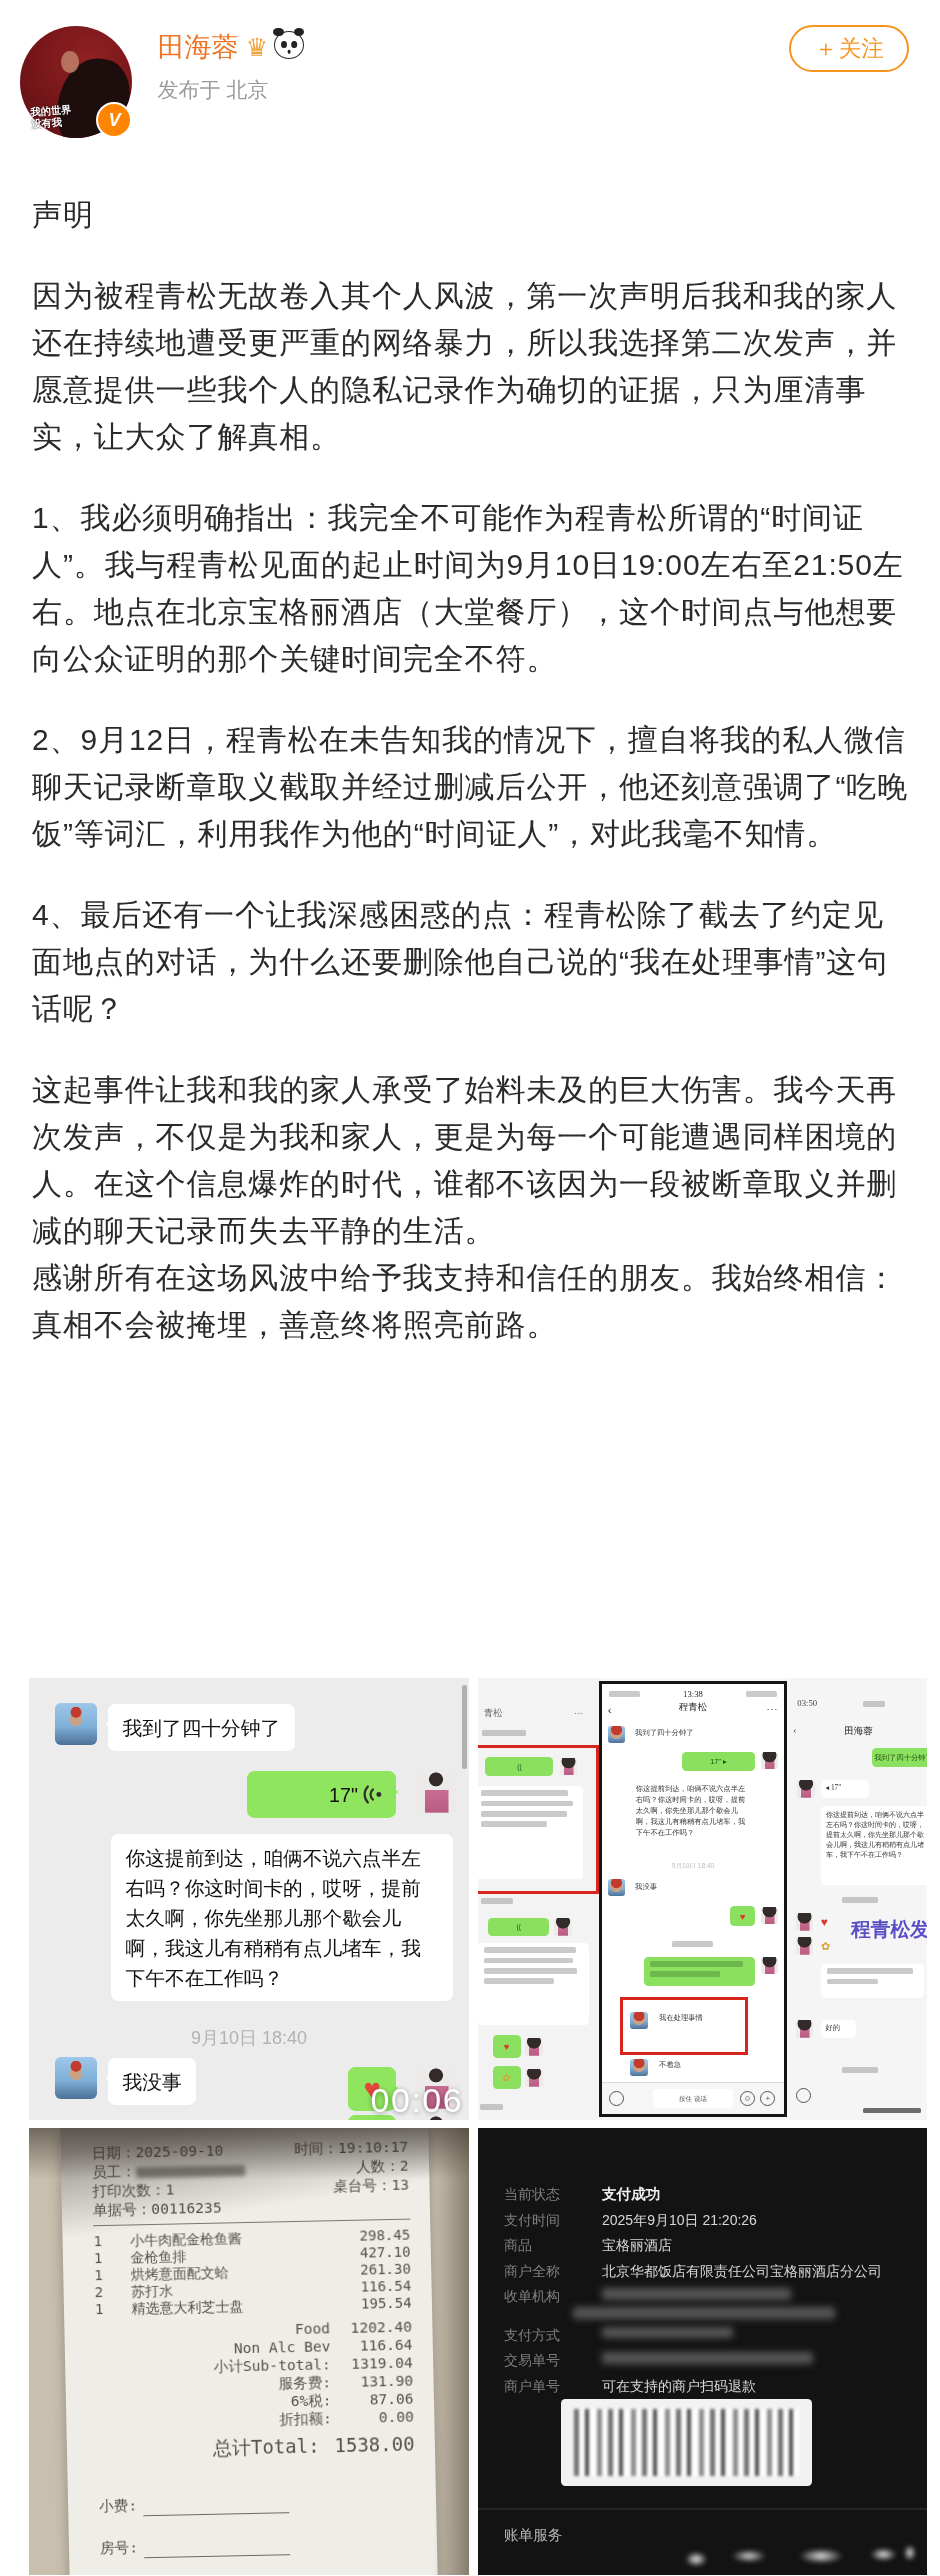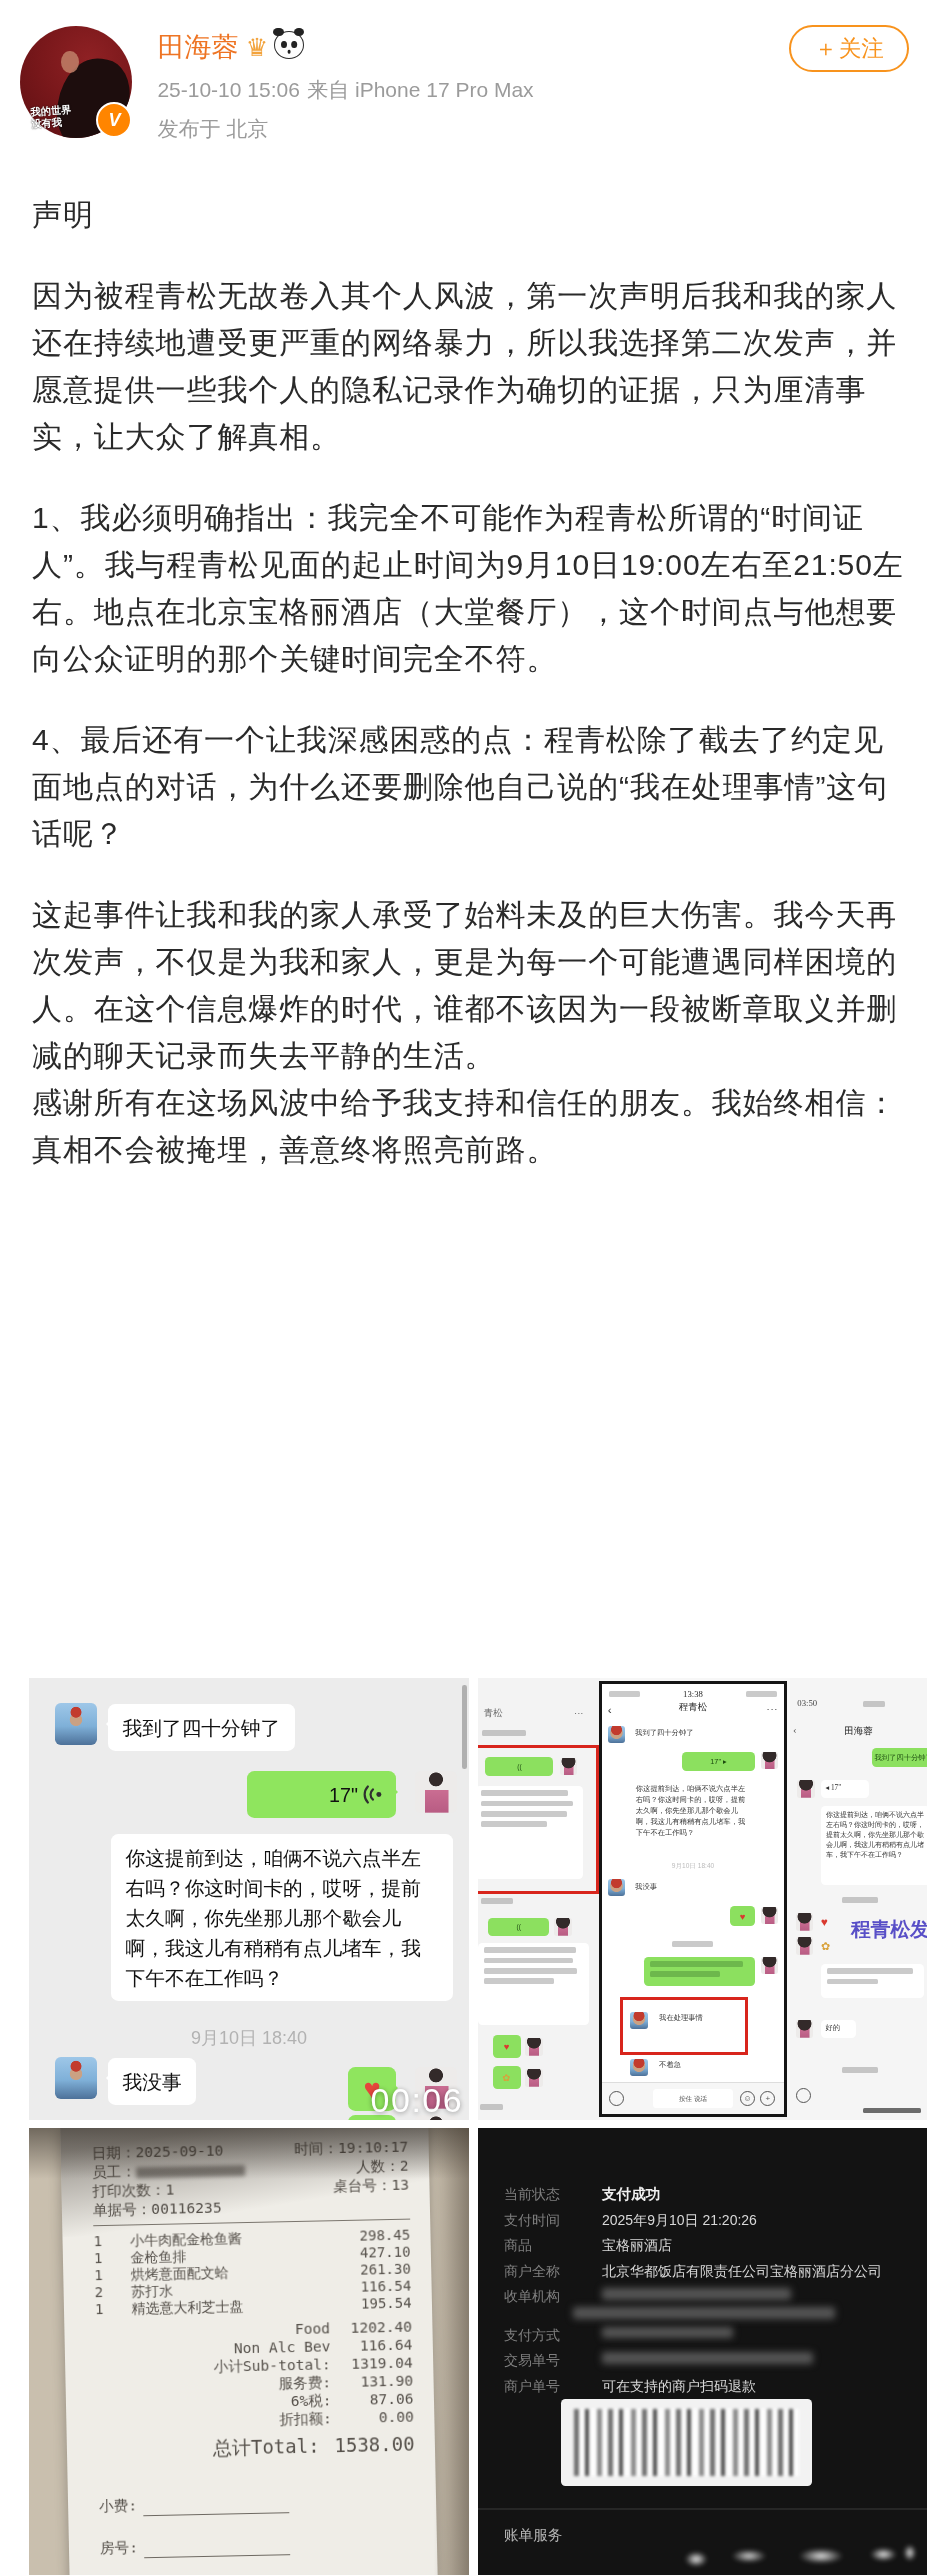--- a/index.html
+++ b/index.html
@@ -125,35 +125,33 @@
   <header class="hd">
     <div class="avatar">
       <div class="av-img"></div>
       <div class="av-cap">我的世界没有我</div>
       <div class="vbadge">V</div>
     </div>
     <div class="hd-main">
       <div>
         <span class="uname">田海蓉</span><span class="crown"></span><span class="panda"><i class="pface"></i></span>
       </div>
-      <div class="meta">
-        <span>25-10-10 15:06</span><span>来自 iPhone 17 Pro Max</span>
-      </div>
       <div class="meta">发布于 北京</div>
     </div>
     <button class="follow">
       <span>＋</span>
         <span>关注</span>
     </button>
   </header>
 
   <section class="post">
     <p>声明</p>
     <p>因为被程青松无故卷入其个人风波，第一次声明后我和我的家人还在持续地遭受更严重的网络暴力，所以我选择第二次发声，并愿意提供一些我个人的隐私记录作为确切的证据，只为厘清事实，让大众了解真相。</p>
     <p>1、我必须明确指出：我完全不可能作为程青松所谓的“时间证人”。我与程青松见面的起止时间为9月10日19:00左右至21:50左右。地点在北京宝格丽酒店（大堂餐厅），这个时间点与他想要向公众证明的那个关键时间完全不符。</p>
+    <p>2、9月12日，程青松在未告知我的情况下，擅自将我的私人微信聊天记录断章取义截取并经过删减后公开，他还刻意强调了“吃晚饭”等词汇，利用我作为他的“时间证人”，对此我毫不知情。</p>
     <p>4、最后还有一个让我深感困惑的点：程青松除了截去了约定见面地点的对话，为什么还要删除他自己说的“我在处理事情”这句话呢？</p>
     <p class="tight">这起事件让我和我的家人承受了始料未及的巨大伤害。我今天再次发声，不仅是为我和家人，更是为每一个可能遭遇同样困境的人。在这个信息爆炸的时代，谁都不该因为一段被断章取义并删减的聊天记录而失去平静的生活。</p>
     <p>感谢所有在这场风波中给予我支持和信任的朋友。我始终相信：真相不会被掩埋，善意终将照亮前路。</p>
   </section>
 
   <section class="grid">
 
     <figure class="cell chatc">
       <div class="av56 man abs" style="left:26px;top:25px;"></div>
       <div class="bub tl" style="left:79px;top:26px;">我到了四十分钟了</div>

